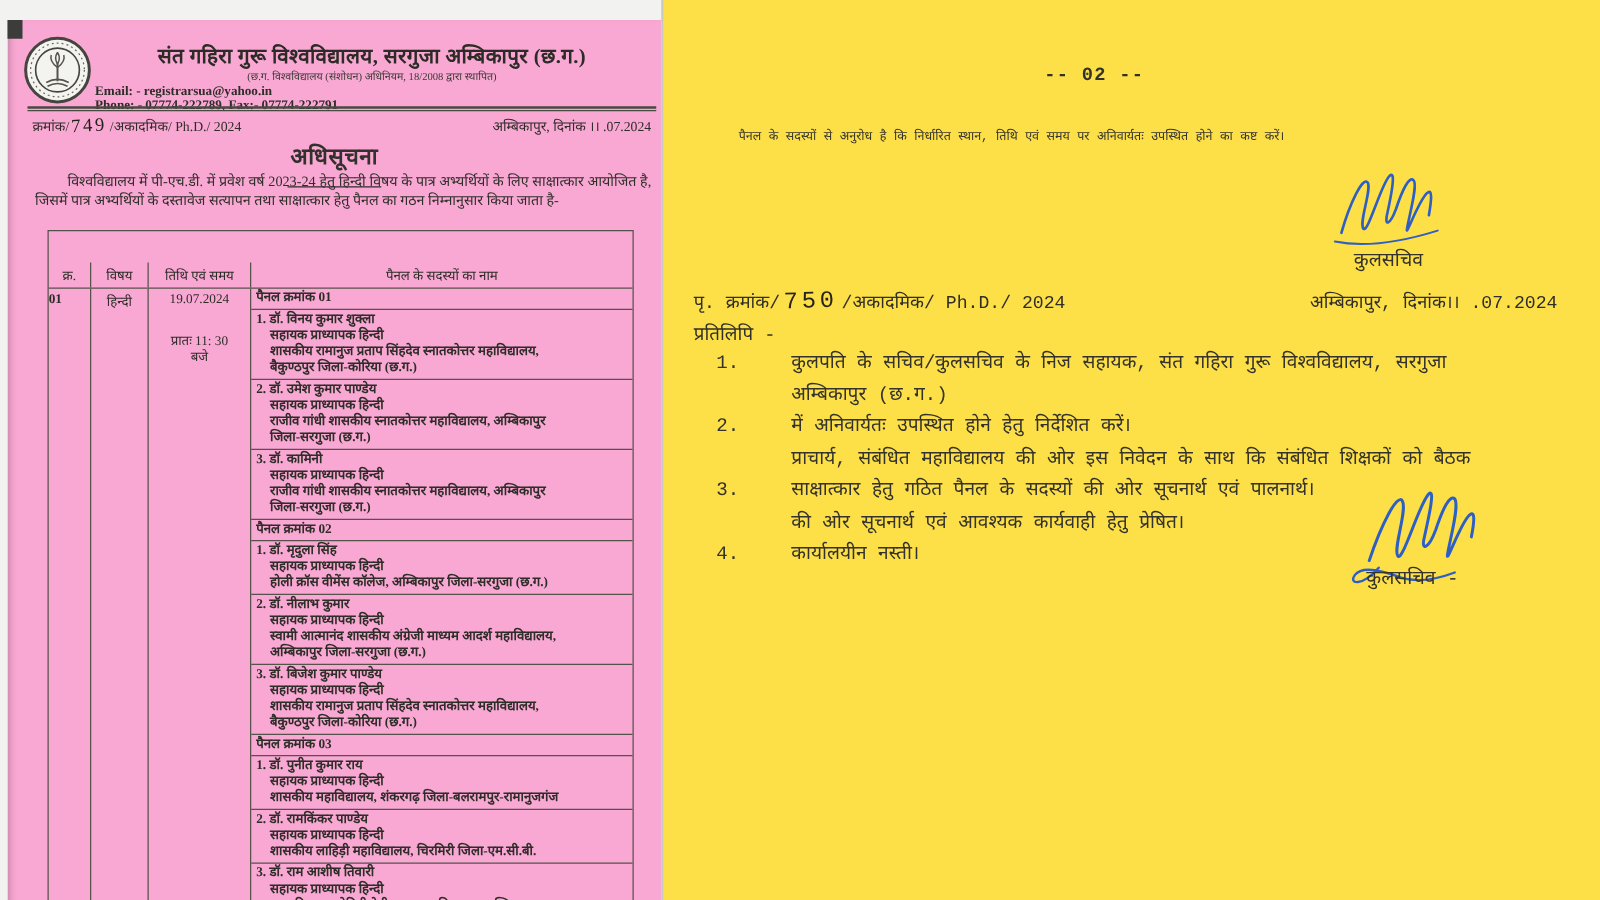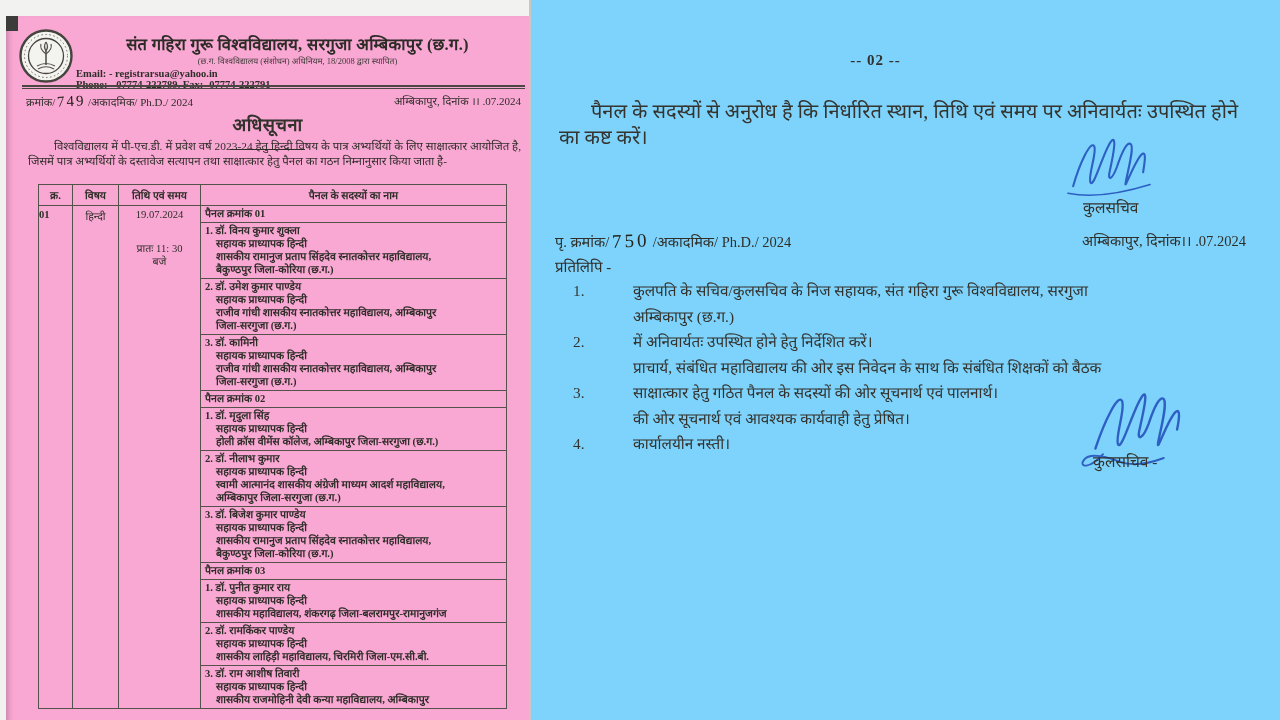--- a/index.html
+++ b/index.html
@@ -28,21 +28,21 @@
           color:#232118; padding:0 2px; }
   .notice-title { position:absolute; left:0; right:0; top:96px; text-align:center; }
   .notice-title span { display:inline-block; font-size:18px; font-weight:bold;
                        border-bottom:1.6px solid #2f2d28; padding:0 2px 13px; letter-spacing:.5px; }
   .intro { position:absolute; left:22px; right:8px; top:123px; font-size:11.4px;
            line-height:15px; text-align:justify; text-indent:26px; color:#302e29; }
 
   .table-wrap { position:absolute; left:32px; right:22px; top:168px; }
   .doc-table { border:1.3px solid #55524b; font-size:10.6px; color:#2f2d28; }
   .trow { display:flex; }
-  .thead { border-bottom:1.2px solid #55524b; font-weight:bold; }
+  .thead { border-bottom:1.2px solid #55524b; font-weight:normal;margin-top:25px; }
   .thead .tc { padding:3px 2px; text-align:center; }
   .tc { border-right:1.2px solid #55524b; }
   .tc:last-child { border-right:none; }
   .c1 { width:34px; flex:none; }
   .c2 { width:46px; flex:none; }
   .c3 { width:82px; flex:none; }
   .c4 { flex:1; }
   .tbody .c1 { text-align:left; padding-top:3px; font-weight:bold; }
   .tbody .c2 { text-align:center; padding-top:3px; }
   .tbody .c3 { text-align:center; padding-top:3px; }
@@ -52,24 +52,24 @@
   .pline { line-height:13px; }
   .pline.first { font-weight:bold; }
   .member .pline:not(.first) { padding-left:11px;font-weight:bold; }
   .continuation { text-align:right; padding:4px 10px 0 0; font-size:10.5px; color:#2f2d28; }
 
   
   .page-divider { position:absolute; left:529px; top:0; width:2px; height:720px; background:#c7c7c4; }
 
   
   .page-right { position:absolute; left:531px; top:0; width:749px; height:720px;
-                background:#7dd3fc; color:#393731; }
+                background:#fde047; color:#393731;font-family:Liberation Mono, monospace; }
   .pg-num { position:absolute; left:0; right:60px; top:52px; text-align:center;
             font-size:15px; font-weight:bold; letter-spacing:1px; color:#33312b; }
-  .request-para { position:absolute; left:28px; right:42px; top:98px; font-size:20px;
+  .request-para { position:absolute; left:28px; right:42px; top:98px; font-size:10px;
                   line-height:26px; text-align:justify; text-indent:32px; color:#35332d; }
   .sig { position:absolute; }
   .sig-1 { left:520px; top:132px; width:130px; height:70px; }
   .sig-label-1 { position:absolute; left:552px; top:196px; font-size:15.5px; color:#34322b; }
   .ref2-row { position:absolute; left:24px; right:34px; top:230px; display:flex;
               justify-content:space-between; font-size:14.5px; color:#302e28; }
   .hand2 { display:inline-block; font-size:19px; letter-spacing:3px; transform:rotate(-2deg);
            color:#26241c; padding:0 3px; }
   .copy-label { position:absolute; left:24px; top:256px; font-size:15px; color:#302e28; }
   .copy-list { position:absolute; left:42px; right:28px; top:278px; font-size:15.3px; color:#34322c; }

